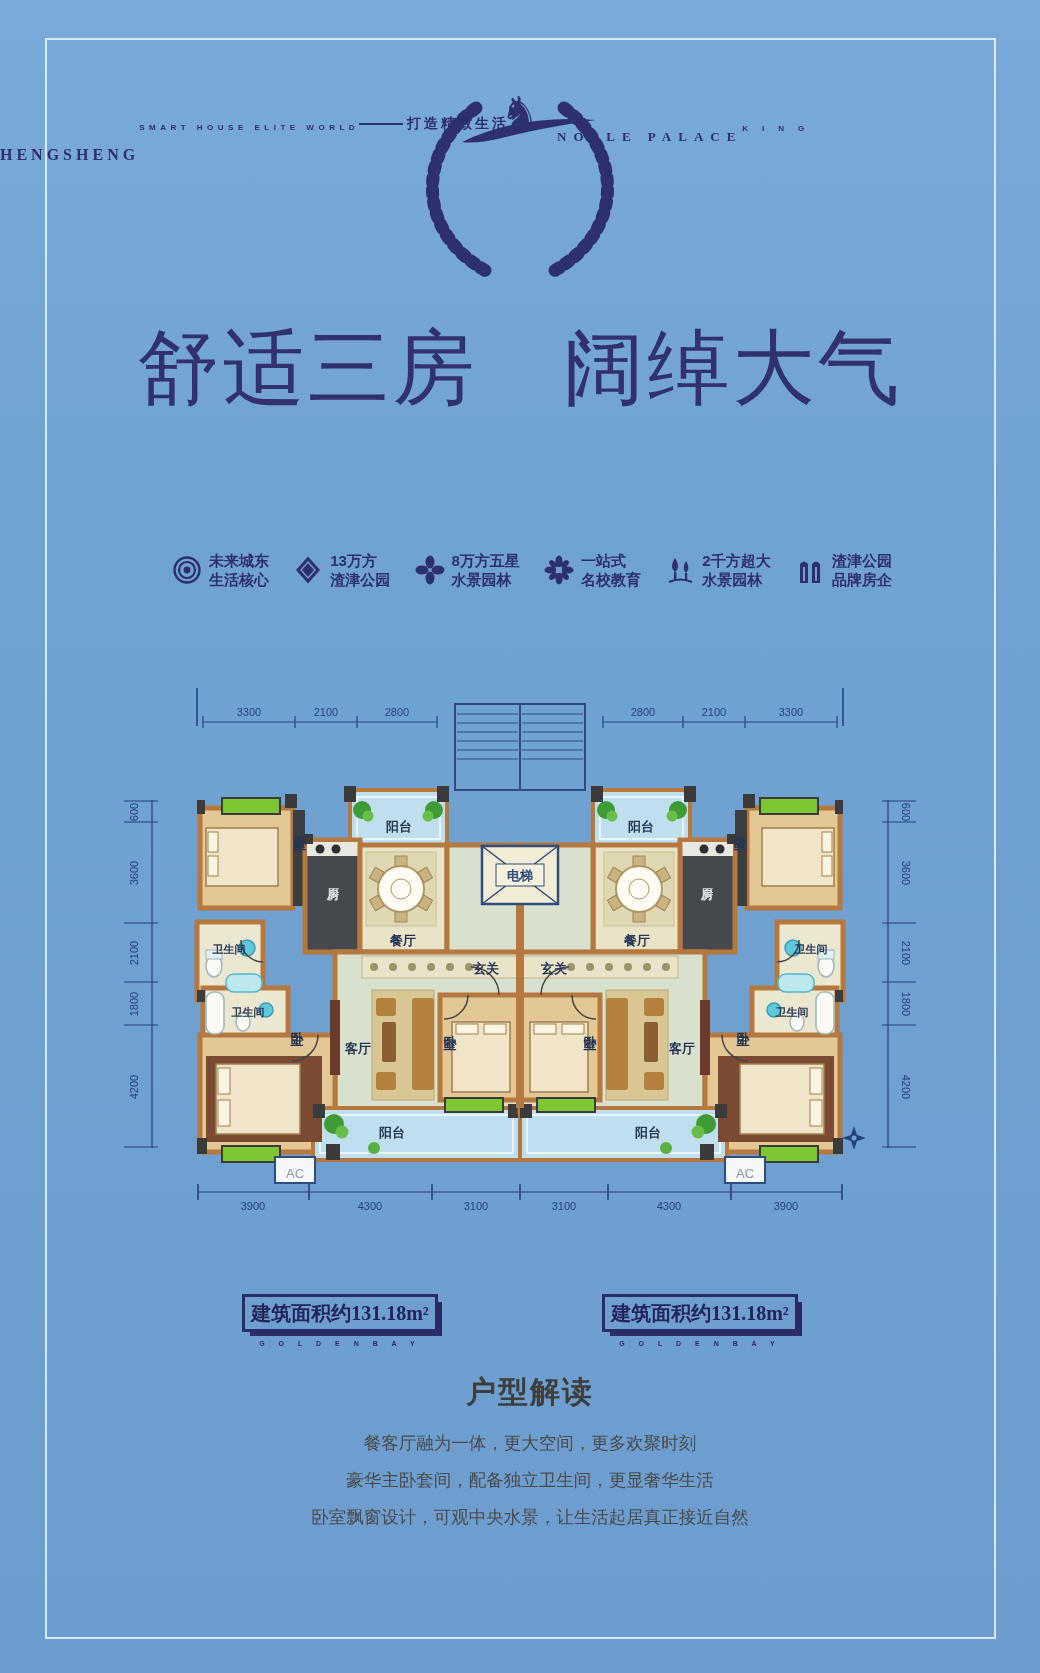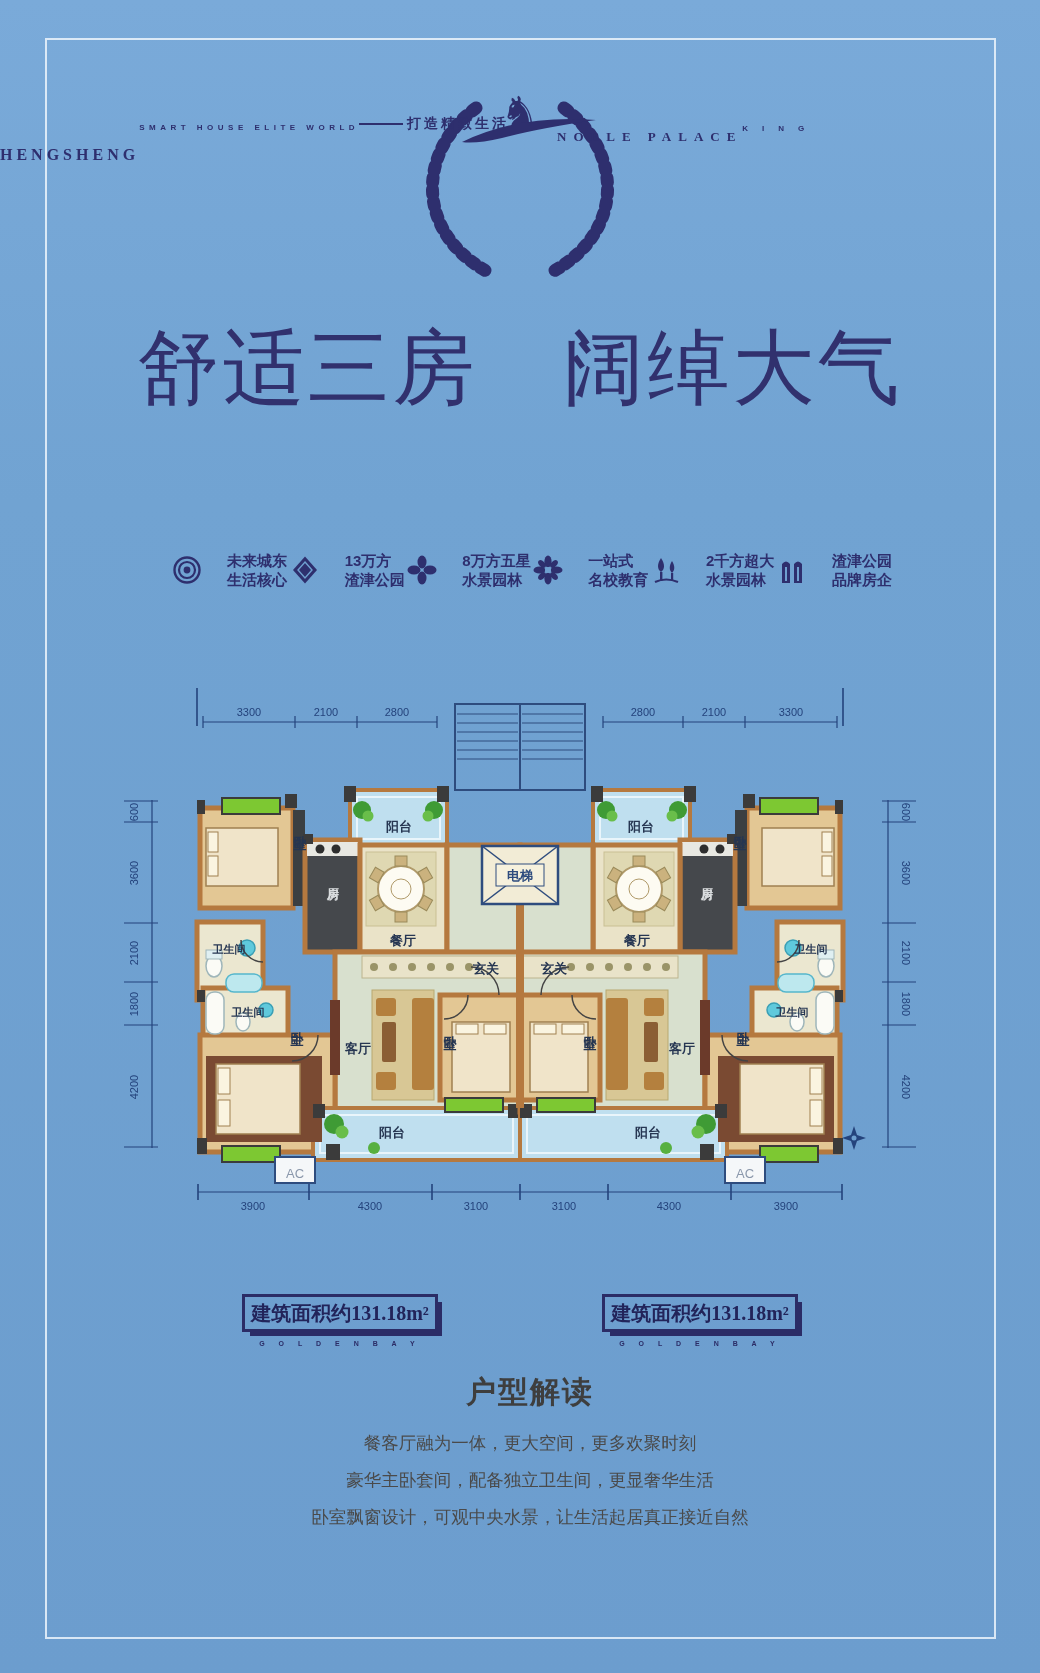--- a/index.html
+++ b/index.html
@@ -26,21 +26,21 @@
   .logo-king{margin-top:8px;font-size:8px;letter-spacing:14px;font-weight:bold;}
 
   
   .headline{position:absolute;top:314px;left:0;right:0;text-align:center;
             font-family:"Liberation Serif",serif;font-weight:normal;font-size:82px;
             color:#31316E;letter-spacing:3px;}
 
   
   .features{position:absolute;top:551px;left:172px;right:148px;display:flex;
             justify-content:space-between;}
-  .feat{display:flex;align-items:center;gap:25px;color:#2E2F6E;}
+  .feat{display:flex;align-items:center;gap:7px;color:#2E2F6E;}
   .feat svg{width:30px;height:30px;flex:none;}
   .feat-text{font-size:15px;font-weight:bold;line-height:19px;white-space:nowrap;}
 
   
   .plan{position:absolute;left:0;top:660px;width:1040px;height:570px;}
   .plan text{font-family:"Liberation Sans",sans-serif;}
   .roomlbl{font-size:13px;font-weight:bold;fill:#263652;}
   .roomlbl-sm{font-size:11px;font-weight:bold;fill:#263652;}
   .roomlbl-lt{font-size:12px;font-weight:bold;fill:#D9DCDE;}
   .dimlbl{font-size:11px;fill:#24437C;}

